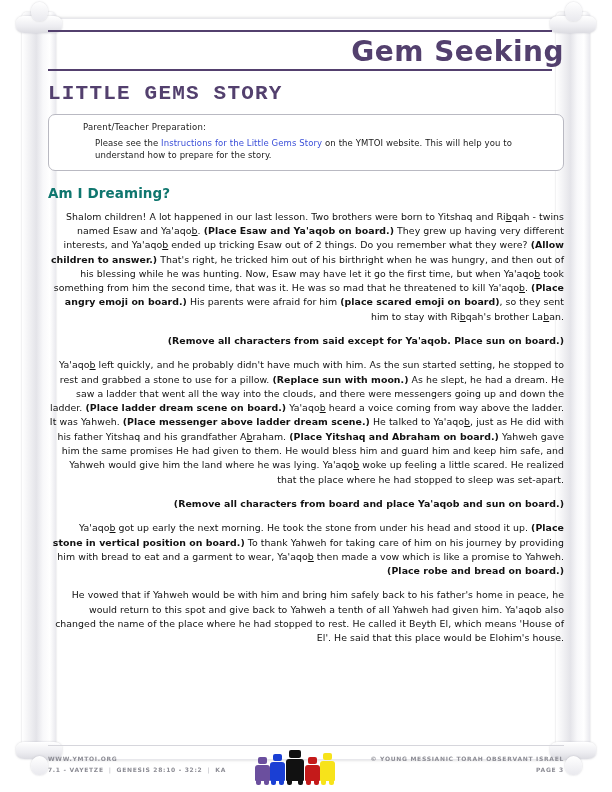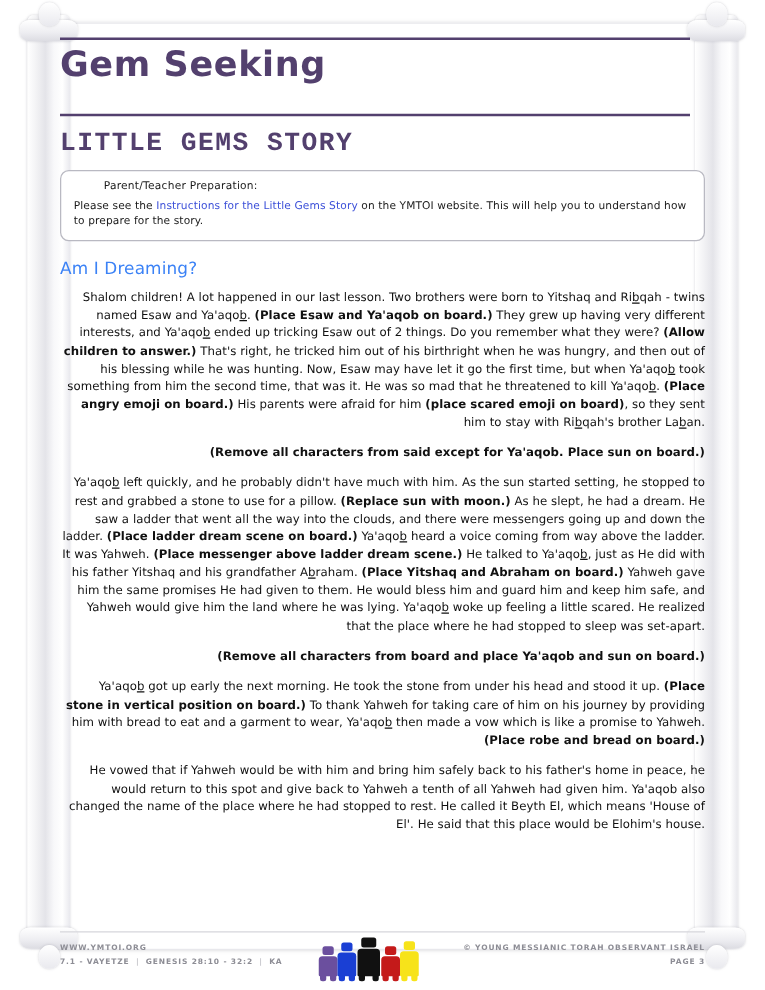--- a/index.html
+++ b/index.html
@@ -82,26 +82,26 @@
 
   .title-rule {
     border-top: 2px solid #53406e;
     margin: 0;
     height: 0;
   }
   .title-rule.top { width: 504px; margin-top: 10px; }
   .title-rule.bot { width: 504px; }
 
   .main-title {
-    text-align: left;
+    text-align: right;
     color: #53406e;
     font-size: 28px;
     font-weight: bold;
     letter-spacing: 0.5px;
-    padding: 3px 0 23px 0;
+    padding: 3px 0 1px 0;
     font-family: "DejaVu Sans", sans-serif;
   }
 
   .sub-title {
     color: #53406e;
     font-size: 21px;
     font-weight: bold;
     letter-spacing: 1.2px;
     margin-top: 11px;
     margin-bottom: 9px;
@@ -121,29 +121,30 @@
     color: #1a1a1a;
     margin-bottom: 5px;
     letter-spacing: 0.2px;
     padding-left: 24px;
   }
   .prep-body {
     font-size: 8.5px;
     color: #1a1a1a;
     line-height: 1.45;
     letter-spacing: 0.1px;
+    margin-left: 36px;
   }
   .prep-link {
     color: #3b4fd8;
   }
 
   .section-head {
-    color: #3b82f6;
+    color: #0f766e;
     font-size: 13.5px;
-    font-weight: normal;
+    font-weight: bold;
     margin-bottom: 9px;
     letter-spacing: 0.1px;
   }
 
   p.body {
     font-size: 9.4px;
     line-height: 1.52;
     color: #111111;
     margin: 0 0 10px 0;
     letter-spacing: 0.05px;

